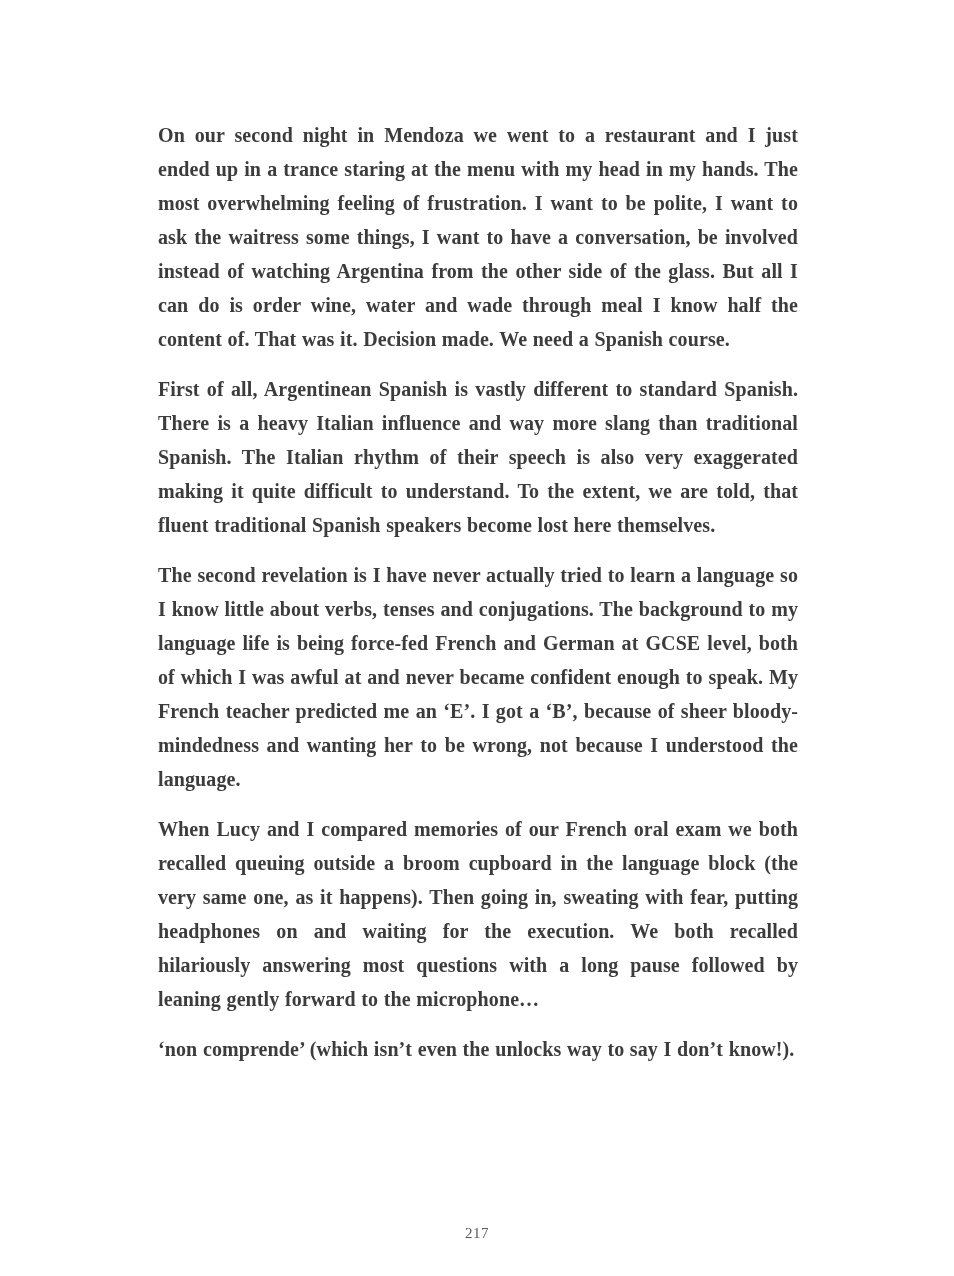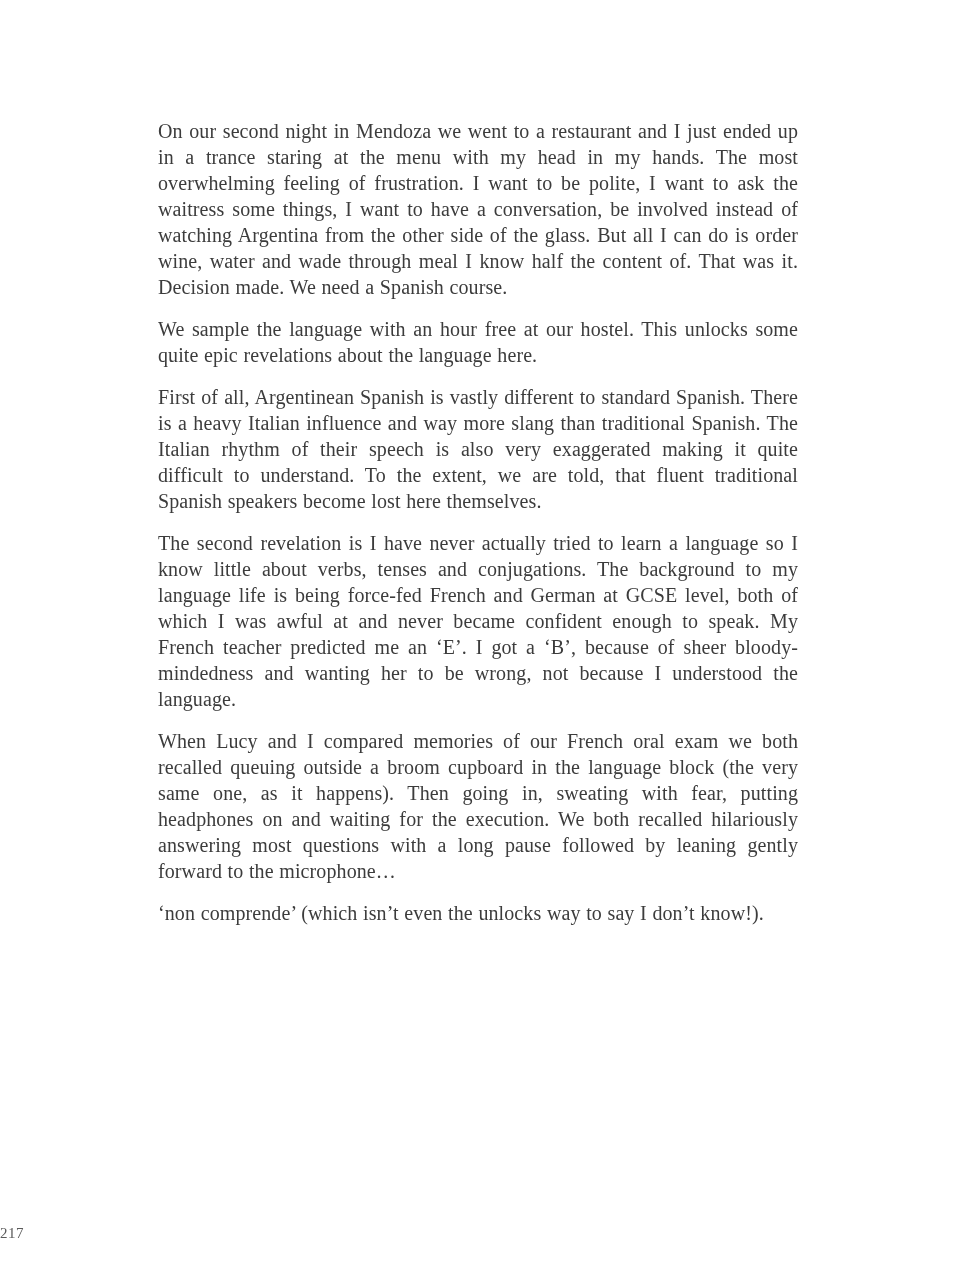--- a/index.html
+++ b/index.html
@@ -21,42 +21,42 @@
   }
   .text-block {
     position: absolute;
     top: 118px;
     left: 158px;
     width: 640px;
   }
   .text-block p {
     margin: 0 0 16px 0;
     font-size: 20px;
-    line-height: 26px;
+    line-height: 34px;
     text-align: justify;
     letter-spacing: 0.1px;
     word-spacing: 0.5px;
+    font-weight: bold;
   }
   .page-number {
     position: absolute;
     bottom: 34px;
     left: 0;
     width: 100%;
-    text-align: left;
+    text-align: center;
     font-size: 15px;
     color: #5a5a5a;
     letter-spacing: 0.5px;
   }
 </style>
 </head>
 <body>
 
 <div class="page">
   <div class="text-block">
     <p>On our second night in Mendoza we went to a restaurant and I just ended up in a trance staring at the menu with my head in my hands. The most overwhelming feeling of frustration. I want to be polite, I want to ask the waitress some things, I want to have a conversation, be involved instead of watching Argentina from the other side of the glass. But all I can do is order wine, water and wade through meal I know half the content of. That was it. Decision made. We need a Spanish course.</p>
-    <p>We sample the language with an hour free at our hostel. This unlocks some quite epic revelations about the language here.</p>
     <p>First of all, Argentinean Spanish is vastly different to standard Spanish. There is a heavy Italian influence and way more slang than traditional Spanish. The Italian rhythm of their speech is also very exaggerated making it quite difficult to understand. To the extent, we are told, that fluent traditional Spanish speakers become lost here themselves.</p>
     <p>The second revelation is I have never actually tried to learn a language so I know little about verbs, tenses and conjugations. The background to my language life is being force-fed French and German at GCSE level, both of which I was awful at and never became confident enough to speak. My French teacher predicted me an ‘E’. I got a ‘B’, because of sheer bloody-mindedness and wanting her to be wrong, not because I understood the language.</p>
     <p>When Lucy and I compared memories of our French oral exam we both recalled queuing outside a broom cupboard in the language block (the very same one, as it happens). Then going in, sweating with fear, putting headphones on and waiting for the execution. We both recalled hilariously answering most questions with a long pause followed by leaning gently forward to the microphone…</p>
     <p>‘non comprende’ (which isn’t even the unlocks way to say I don’t know!).</p>
   </div>
   <div class="page-number">217</div>
 </div>
 
 </body></html>

